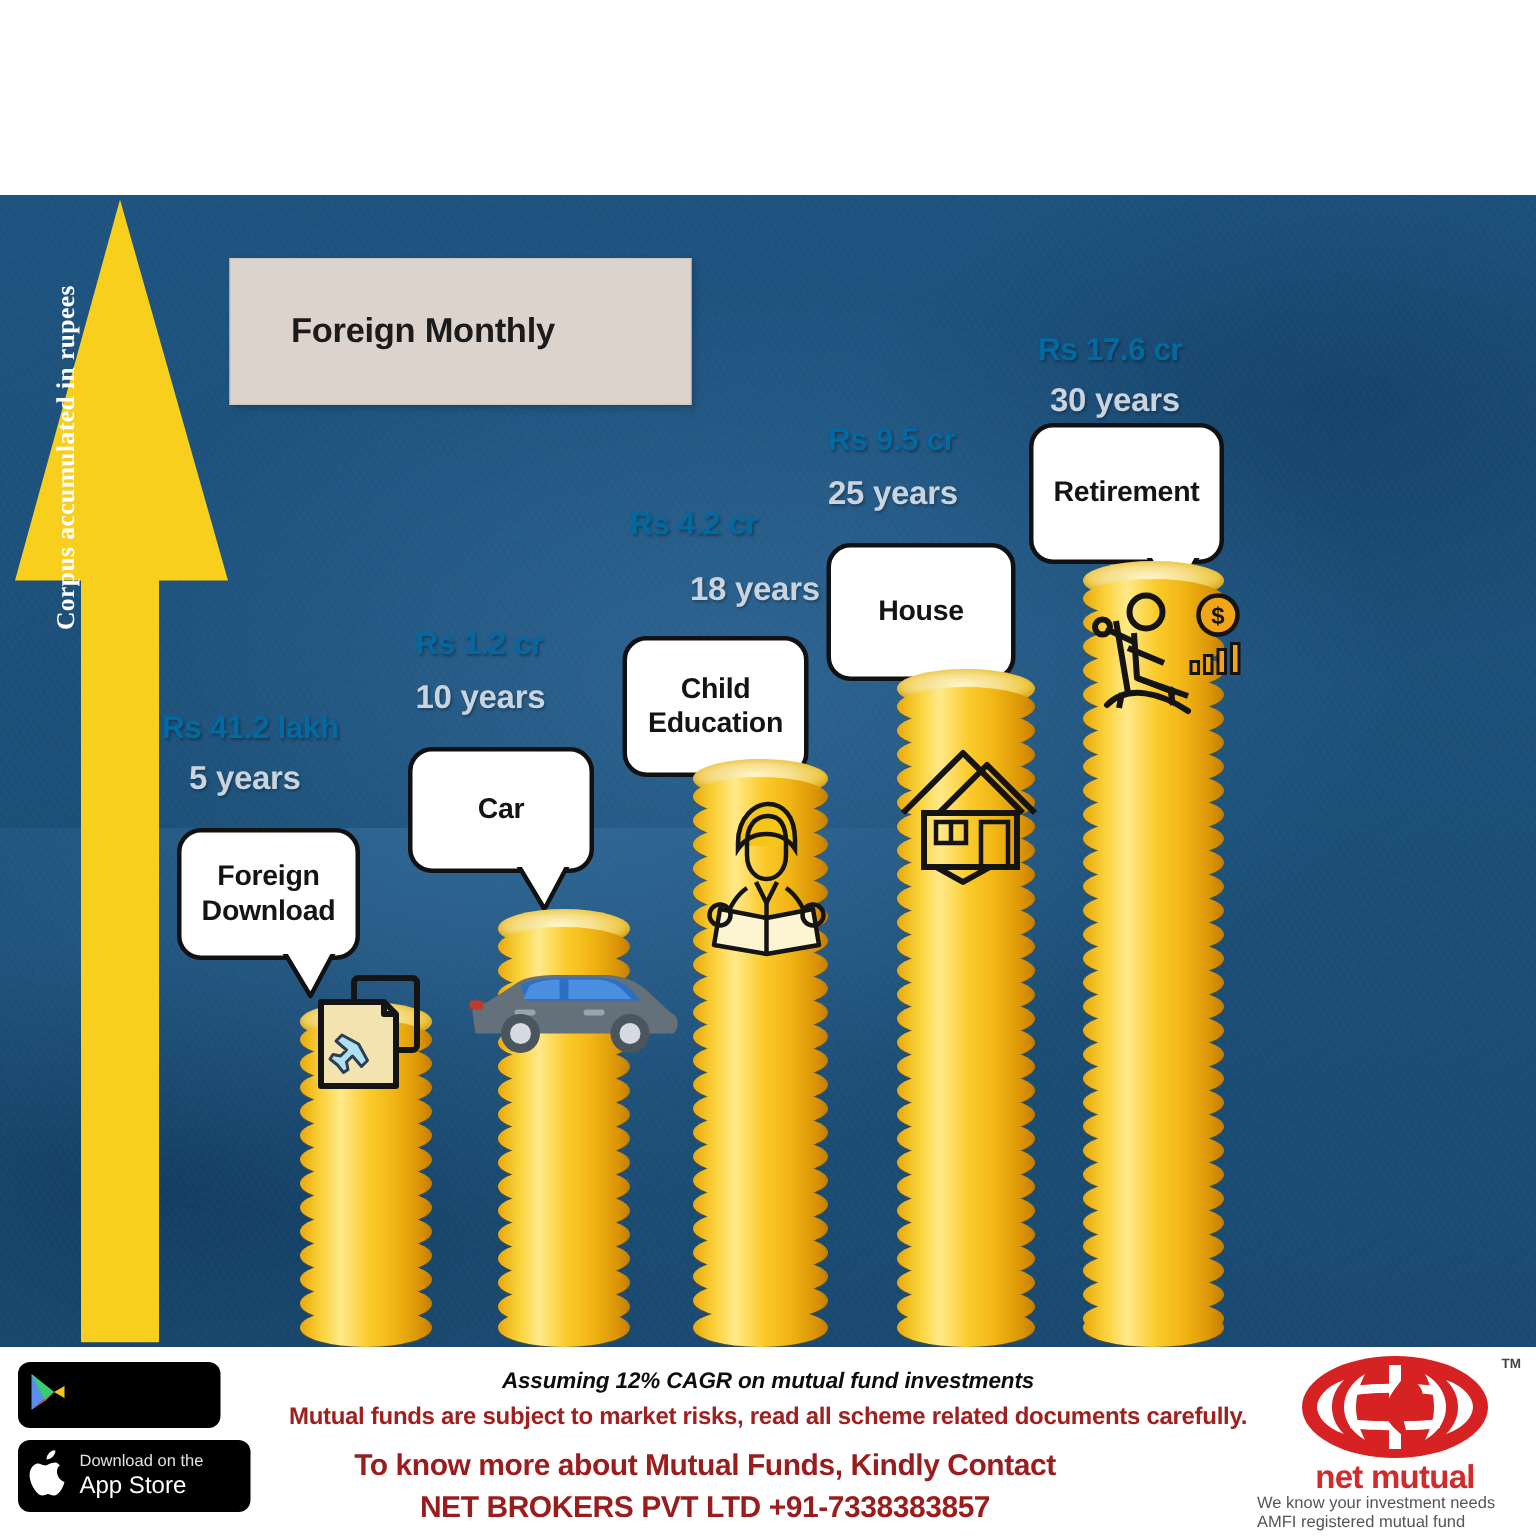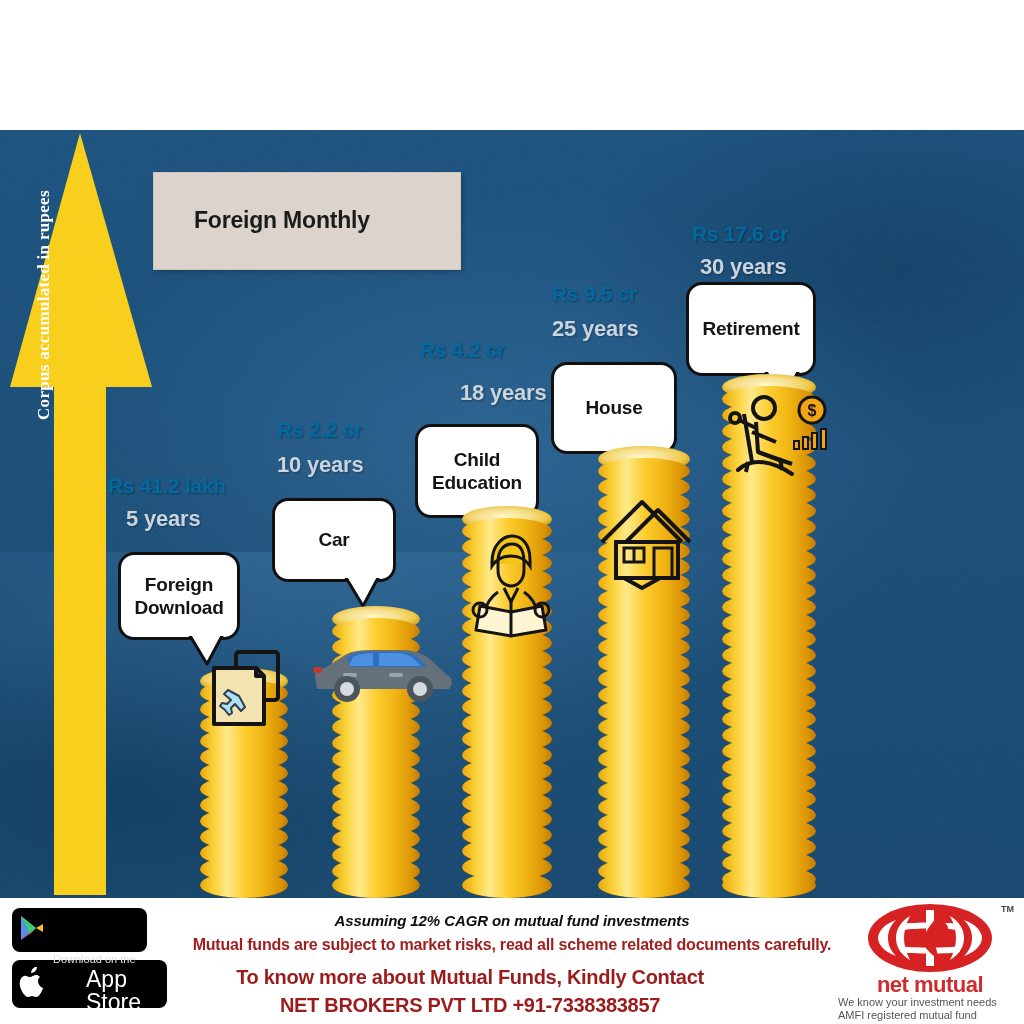--- a/index.html
+++ b/index.html
@@ -215,21 +215,21 @@
       <svg width="86" height="88" viewBox="0 0 86 88">
         <rect x="30" y="6" width="42" height="48" rx="3" fill="none" stroke="#141414" stroke-width="4"></rect>
         <path d="M8,22 L50,22 L58,30 L58,78 L8,78 Z" fill="#F3E3B0" stroke="#141414" stroke-width="4" stroke-linejoin="round"></path>
         <path d="M50,22 L50,30 L58,30" fill="none" stroke="#141414" stroke-width="4" stroke-linejoin="round"></path>
         <path d="M33,50 L22,44 L18,48 L25,54 L21,58 L16,57 L14,60 L19,64 L23,69 L26,67 L25,62 L29,58 L35,65 L39,61 L33,50 Z" fill="#AEE0F2" stroke="#2C3E50" stroke-width="2" stroke-linejoin="round"></path>
       </svg>
     </div>
   </div>
 
   <div>
-    <div class="amount" style="left:277px;top:418px;">Rs 2.2 cr</div>
+    <div class="amount" style="left:277px;top:418px;">Rs 1.2 cr</div>
     <div class="years" style="left:277px;top:452px;">10 years</div>
 
     <div class="bubble" style="left:272px;top:498px;width:124px;height:84px;">
       <span>Car</span>
       <div class="tail-wrap">
         <svg width="40" height="32" viewBox="0 0 40 32">
           <path d="M2,0 L36,0 L20,30 Z" fill="#fff" stroke="#111" stroke-width="3" stroke-linejoin="round"></path>
           <rect x="0" y="-4" width="38" height="6" fill="#fff"></rect>
         </svg>
       </div>
@@ -481,21 +481,21 @@
 
     <div class="badge badge-as">
       <span style="margin-right:8px;">
         <svg width="26" height="32" viewBox="0 0 26 32">
           <path d="M18,9 C14,9 13,11 11,11 C9,11 7,9 5,10 C2,11 0,15 1,20 C2,25 6,31 9,31 C11,31 12,30 13,30 C14,30 15,31 17,31 C20,31 23,26 24,22 C21,21 19,18 19,15 C19,12 21,11 21,11 C20,10 19,9 18,9 Z" fill="#fff"></path>
           <path d="M16,1 C14,2 12,4 12,7 C15,7 18,4 18,1 Z" fill="#fff"></path>
         </svg>
       </span>
       <span style="display:flex;flex-direction:column;justify-content:center;">
         <span class="badge-txt-md">Download on the</span>
-        <span class="badge-txt-lg" style="font-size:23px;margin-top:3px;margin-left:33px;">App Store</span>
+        <span class="badge-txt-lg" style="font-size:16px;margin-top:3px;">App Store</span>
       </span>
     </div>
 
     <div class="disc1">Assuming 12% CAGR  on mutual fund investments</div>
     <div class="disc2">Mutual funds are subject to market risks, read all scheme related documents carefully.</div>
     <div class="contact1">To know more about Mutual Funds, Kindly Contact</div>
     <div class="contact2">NET BROKERS PVT LTD   +91-7338383857</div>
 
     <div class="logo-wrap">
       <span>

